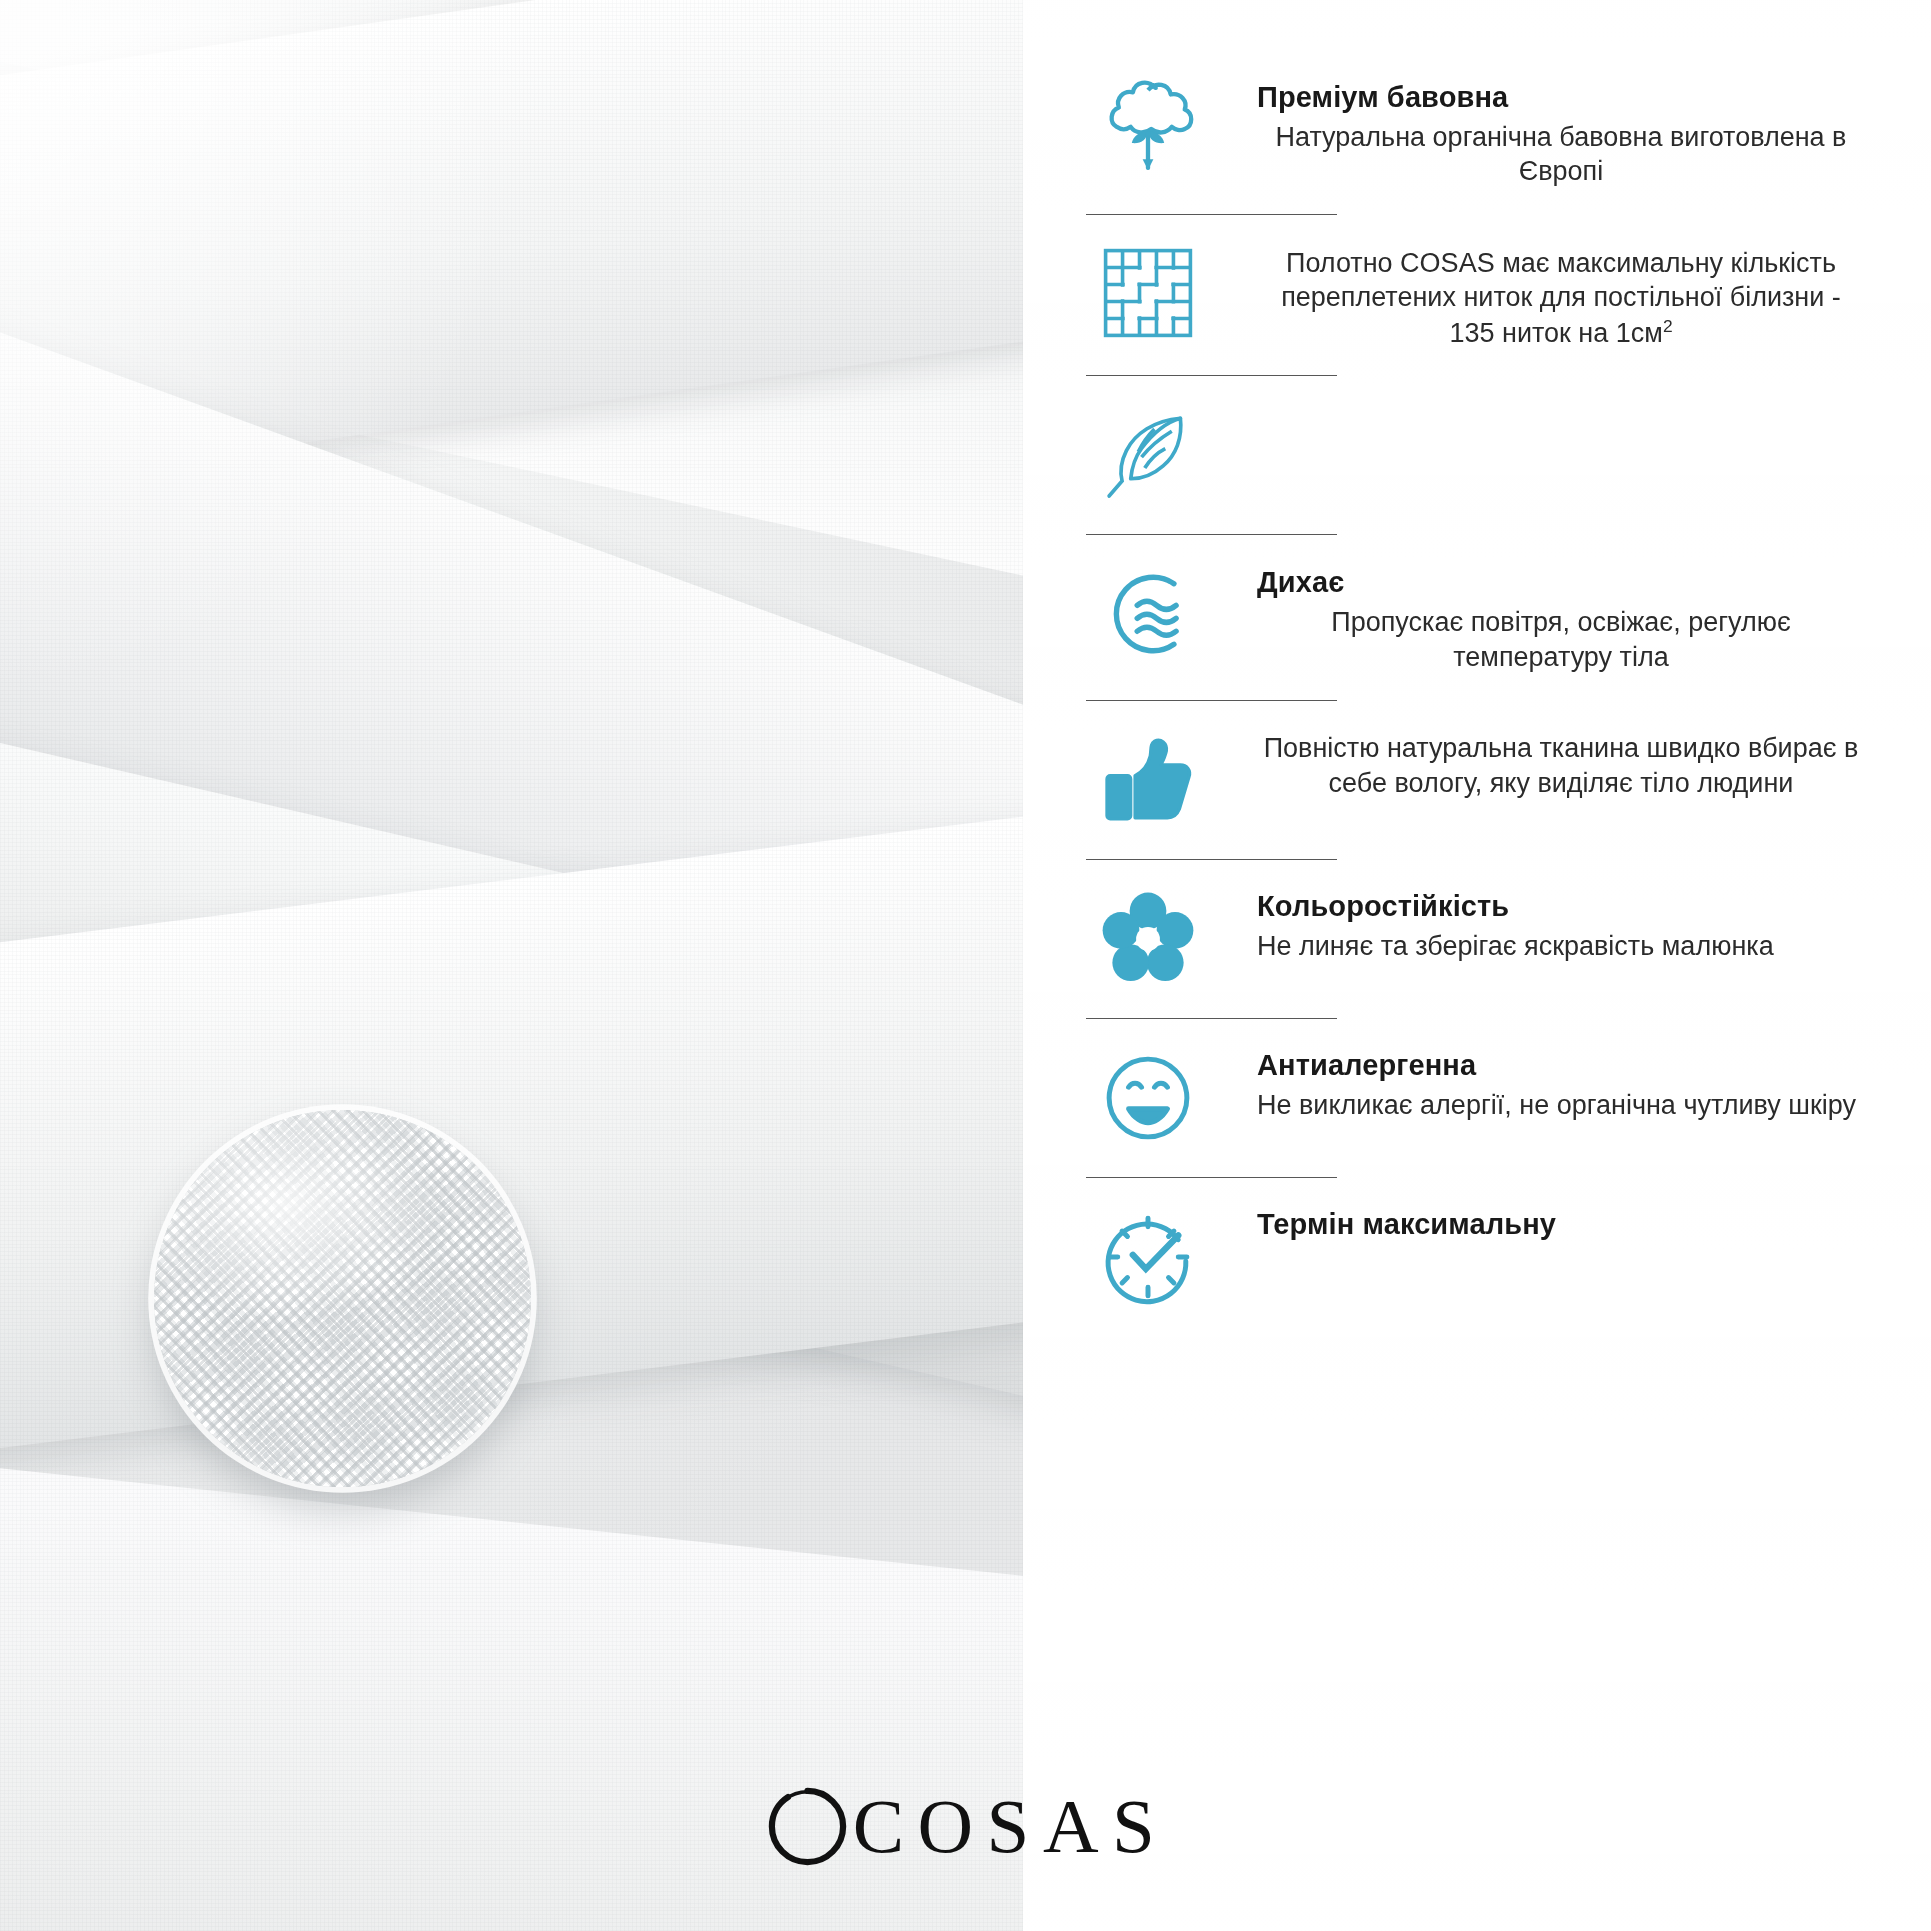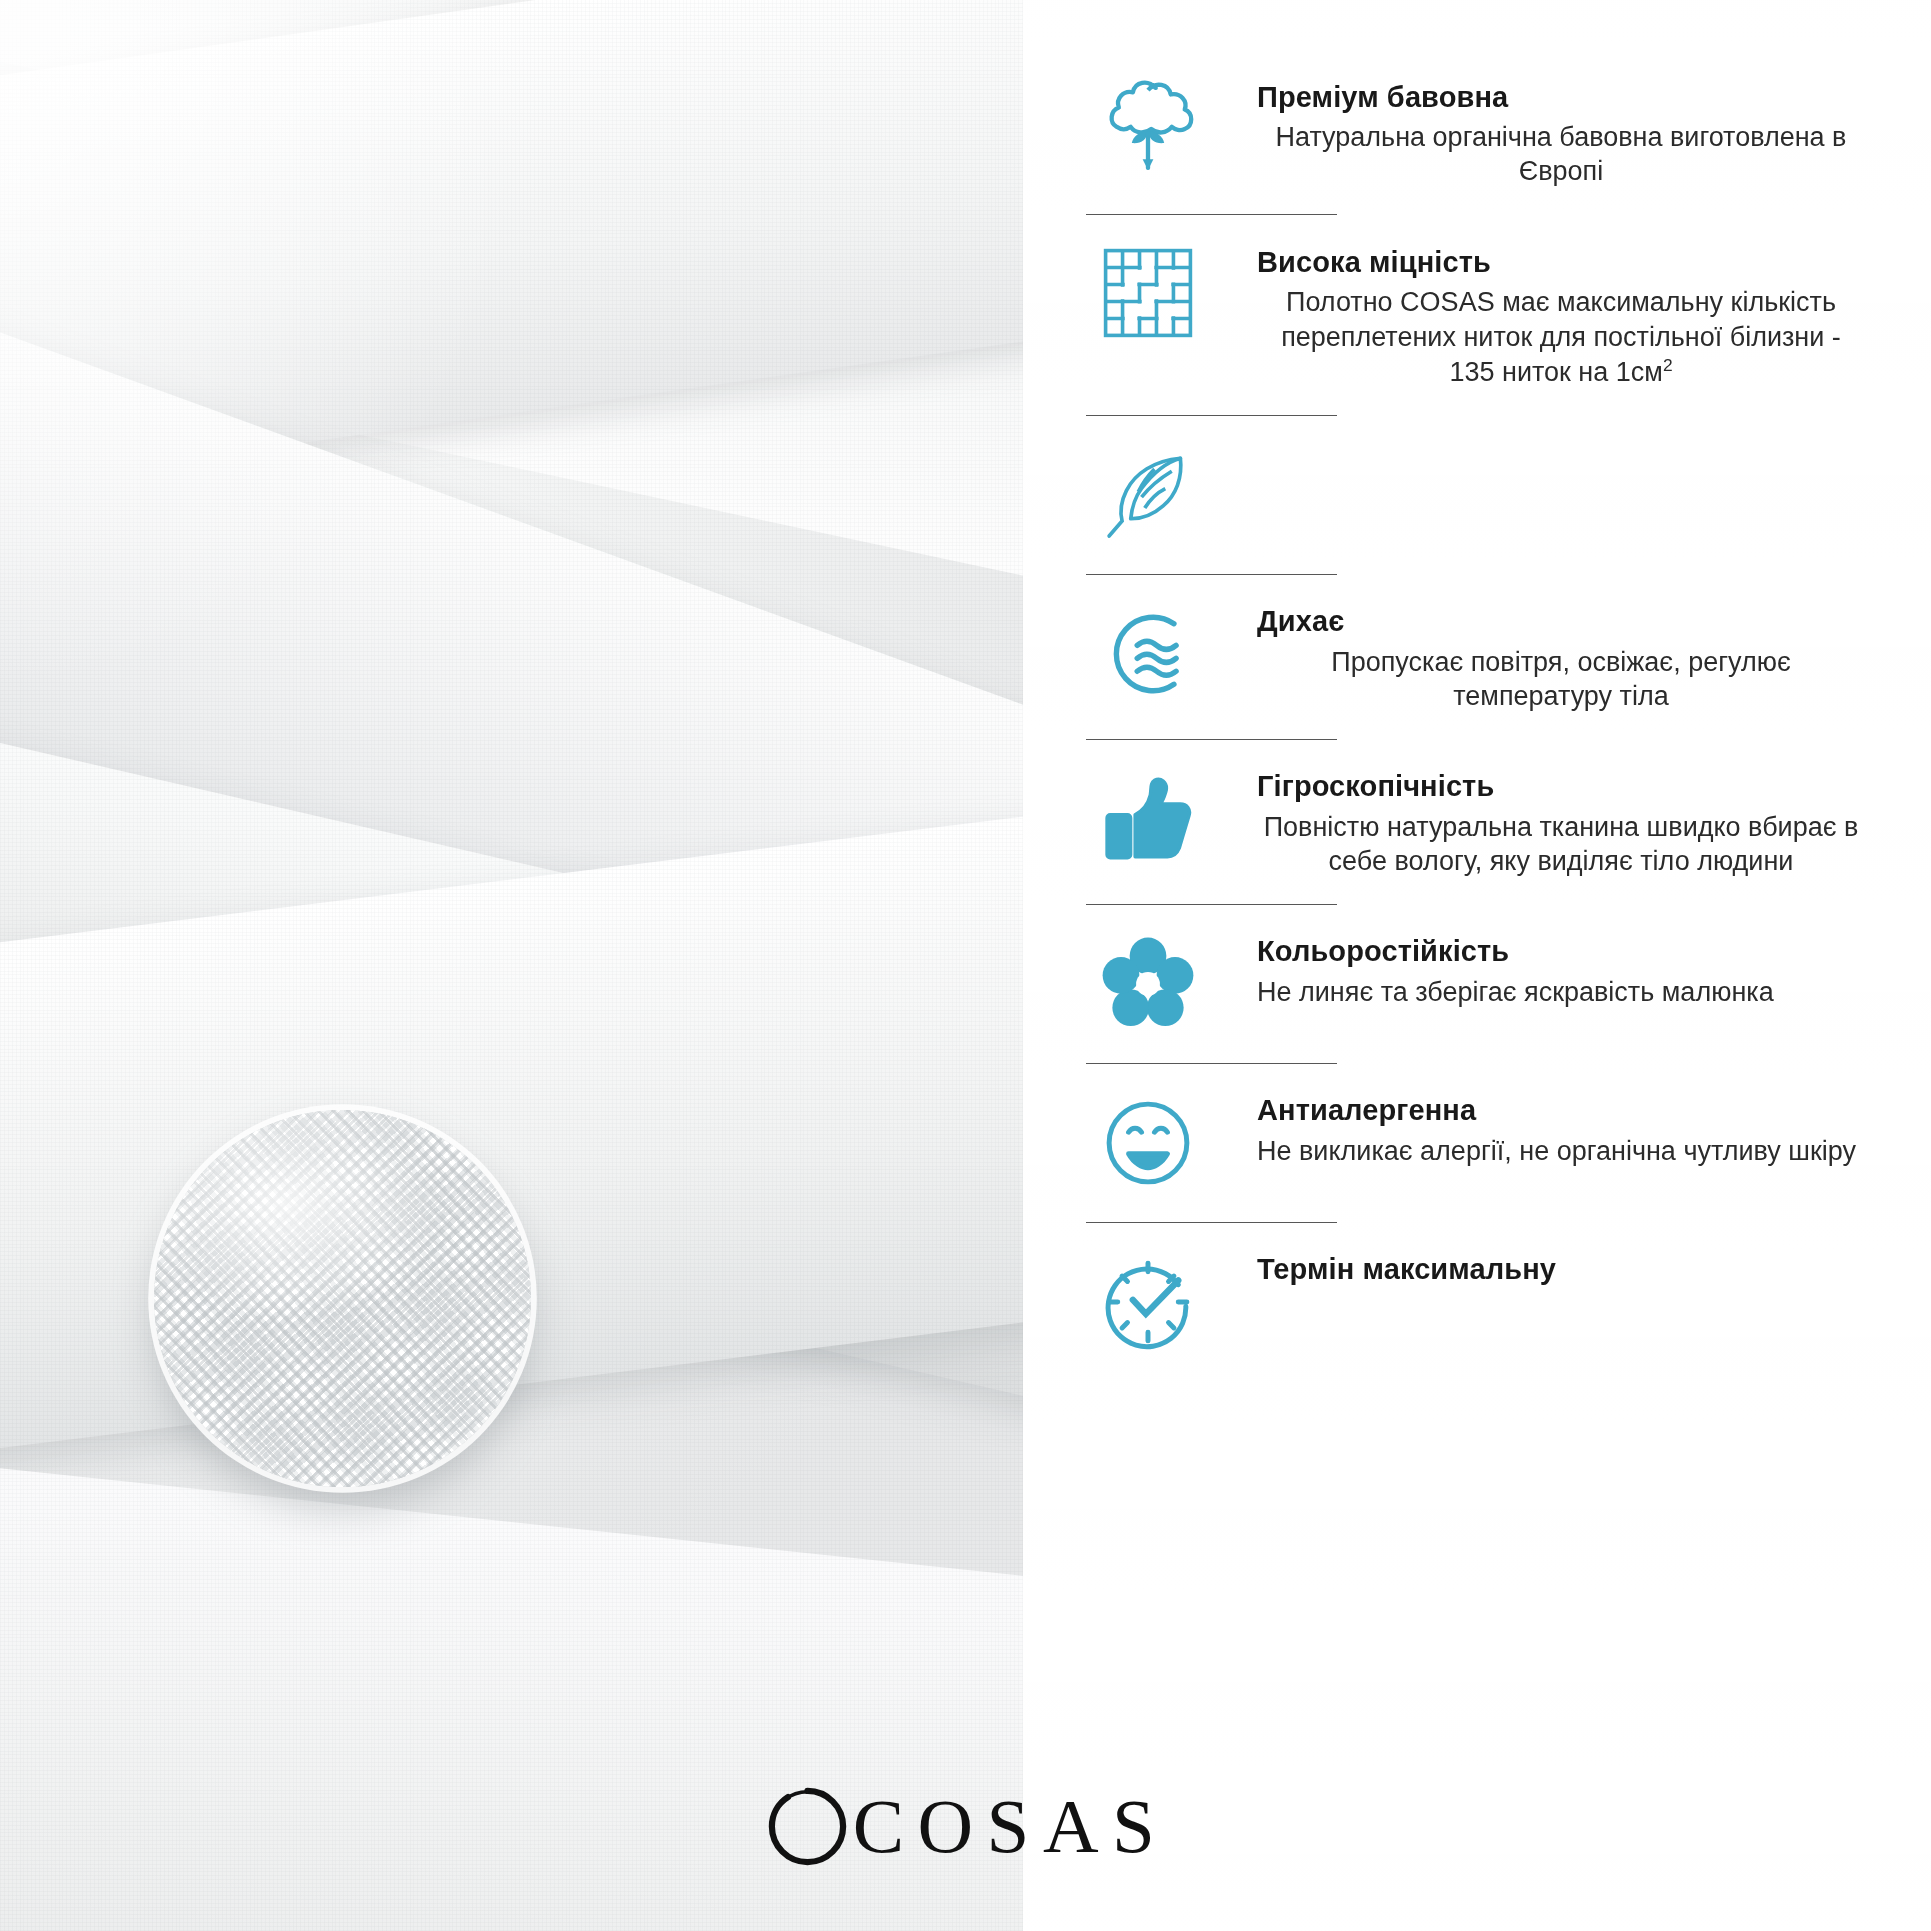--- a/index.html
+++ b/index.html
@@ -237,21 +237,20 @@
     <div class="row-wrap">
       <div class="feature">
         <div class="icon-box">
           <svg width="106" height="106" viewBox="0 0 100 100" fill="none" stroke="#3fa9c9" stroke-width="3.4">
             <rect x="10" y="10" width="80" height="80"></rect>
             <path d="M10 26h34M56 26h34M10 42h18M40 42h20M72 42h18M10 58h34M56 58h34M10 74h18M40 74h20M72 74h18"></path>
             <path d="M26 10v34M26 56v34M42 10v18M42 40v20M42 72v18M58 10v34M58 56v34M74 10v18M74 40v20M74 72v18"></path>
           </svg>
         </div>
         <div class="texts">
-          <div class="ftitle">Висока міцність</div>
           <div class="fdesc">Полотно COSAS має максимальну кількість переплетених ниток для постільної білизни - 135 ниток на 1см<sup>2</sup></div>
         </div>
       </div>
       <div class="sep"></div>
     </div>
 
     <div class="row-wrap">
       <div class="feature">
         <div class="icon-box">
           <svg width="108" height="108" viewBox="0 0 100 100" fill="none" stroke="#3fa9c9" stroke-width="3.4">
@@ -284,21 +283,20 @@
 
     <div class="row-wrap">
       <div class="feature">
         <div class="icon-box">
           <svg width="108" height="108" viewBox="0 0 100 100" fill="#3fa9c9" stroke="#3fa9c9" stroke-width="3">
             <rect x="12" y="46" width="22" height="40" rx="3"></rect>
             <path d="M38 46c8-4 12-10 14-18 1-6 0-12 4-14 6-3 12 2 11 9-1 5-3 9-5 13h18c6 0 10 5 8 11l-9 30c-2 5-6 8-11 8H38z" stroke-linejoin="round"></path>
           </svg>
         </div>
         <div class="texts">
-          <div class="ftitle">Гігроскопічність</div>
           <div class="fdesc">Повністю натуральна тканина швидко вбирає в себе вологу, яку виділяє тіло людини</div>
         </div>
       </div>
       <div class="sep"></div>
     </div>
 
     <div class="row-wrap">
       <div class="feature">
         <div class="icon-box">
           <svg width="108" height="108" viewBox="0 0 100 100">

